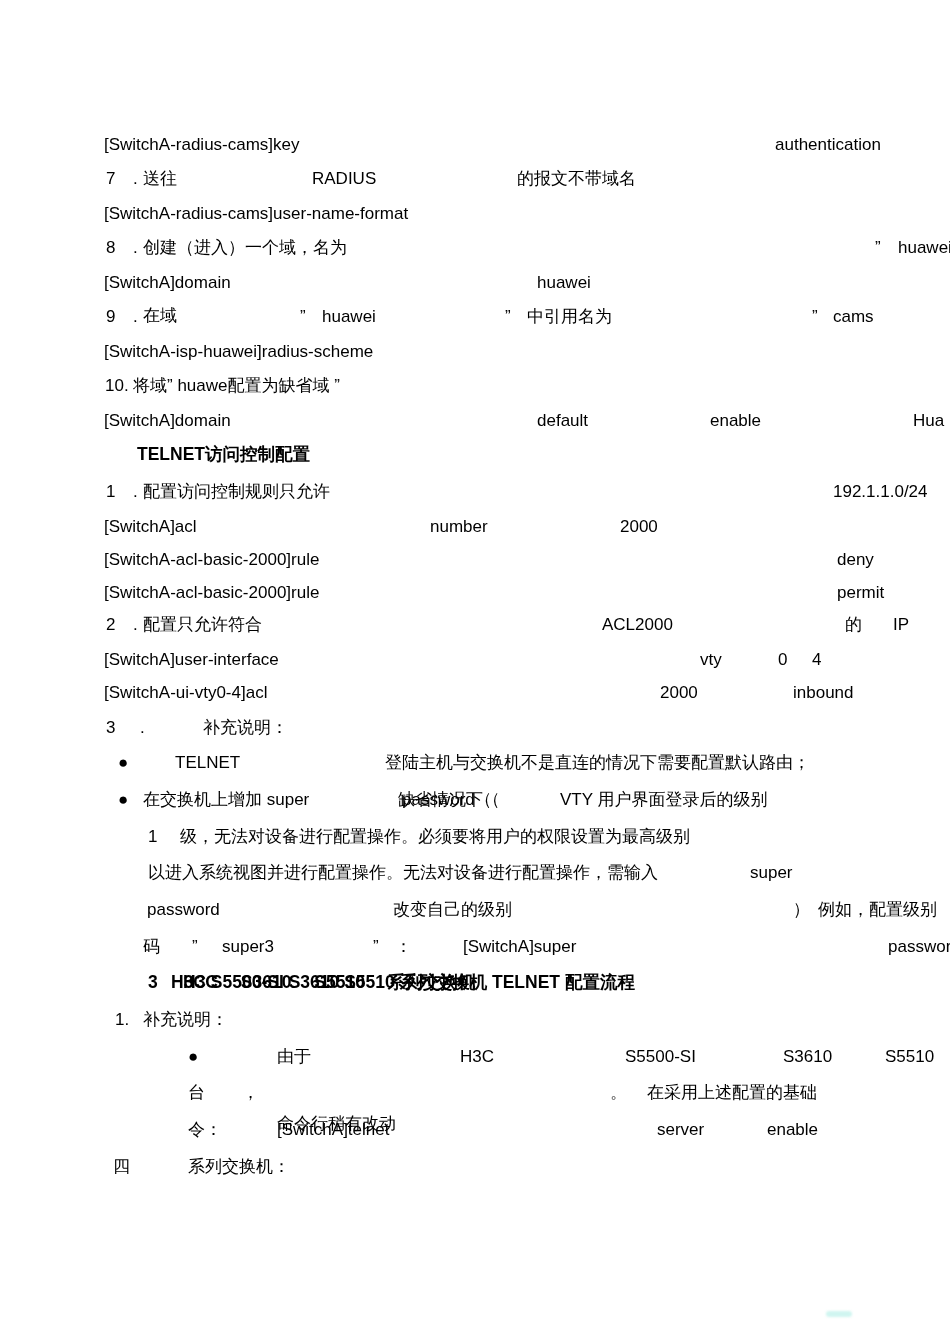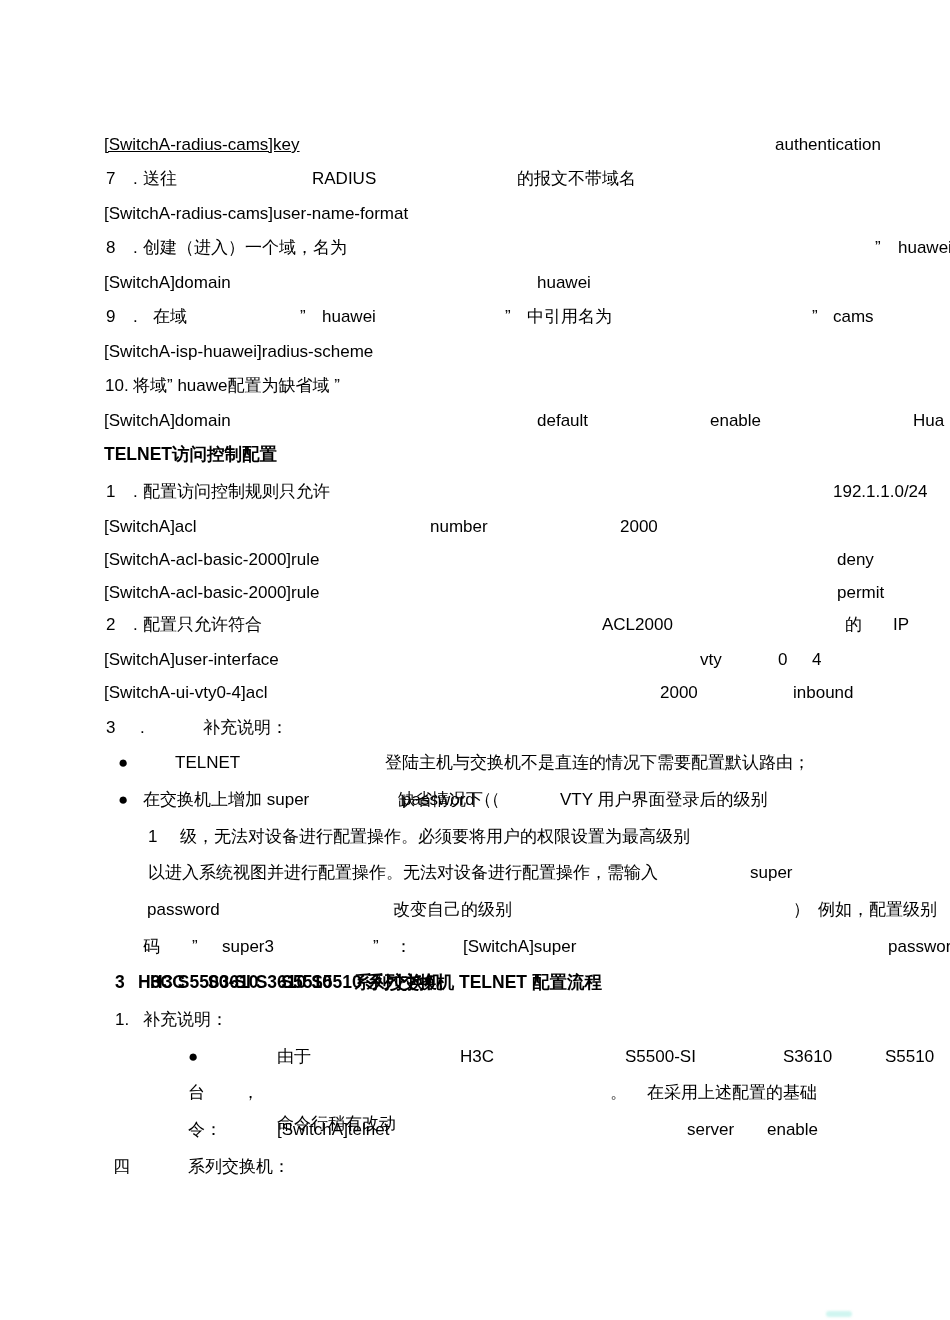--- a/index.html
+++ b/index.html
@@ -32,36 +32,37 @@
     position: absolute;
     top: 0;
     white-space: pre;
     font-size: 17px;
     line-height: 22px;
     color: #000000;
   }
   .tok.b {
     font-weight: bold;
     font-size: 17.5px;
+    margin-left: 33px;
   }
   .artifact {
     position: absolute;
     width: 26px;
     height: 6px;
     border-radius: 3px;
     filter: blur(1px);
   }
 </style>
 </head>
 <body style="background: rgb(255, 255, 255);">
 
 <div class="page">
   <div id="lines-root">
       <div class="text-line" style="top: 134px;">
-        <span class="tok" style="left: 104px; text-decoration: underline;">[SwitchA-radius-cams]key</span>
+        <span class="tok" style="left: 104px;">[SwitchA-radius-cams]key</span>
         <span class="tok" style="left: 775px;">authentication</span>
       </div>
       <div class="text-line" style="top: 168px;">
         <span class="tok" style="left: 106px;">7</span>
         <span class="tok" style="left: 133px;">.</span>
         <span class="tok" style="left: 143px;">送往</span>
         <span class="tok" style="left: 312px;">RADIUS</span>
         <span class="tok" style="left: 517px;">的报文不带域名</span>
       </div>
       <div class="text-line" style="top: 203px;">
@@ -74,21 +75,21 @@
         <span class="tok" style="left: 875px;">”</span>
         <span class="tok" style="left: 898px;">huawei</span>
       </div>
       <div class="text-line" style="top: 272px;">
         <span class="tok" style="left: 104px;">[SwitchA]domain</span>
         <span class="tok" style="left: 537px;">huawei</span>
       </div>
       <div class="text-line" style="top: 306px;">
         <span class="tok" style="left: 106px;">9</span>
         <span class="tok" style="left: 133px;">.</span>
-        <span class="tok" style="left: 153px;">在域</span>
+        <span class="tok" style="left: 143px; font-family: Liberation Mono, monospace;">在域</span>
         <span class="tok" style="left: 300px;">”</span>
         <span class="tok" style="left: 322px;">huawei</span>
         <span class="tok" style="left: 505px;">”</span>
         <span class="tok" style="left: 527px;">中引用名为</span>
         <span class="tok" style="left: 812px;">”</span>
         <span class="tok" style="left: 833px;">cams</span>
       </div>
       <div class="text-line" style="top: 341px;">
         <span class="tok" style="left: 104px;">[SwitchA-isp-huawei]radius-scheme</span>
       </div>
@@ -203,21 +204,21 @@
       <div class="text-line" style="top: 1082px;">
         <span class="tok" style="left: 188px;">台</span>
         <span class="tok" style="left: 242px;">，</span>
         <span class="tok" style="left: 277px; margin-top: 31px;">命令行稍有改动</span>
         <span class="tok" style="left: 610px;">。</span>
         <span class="tok" style="left: 647px;">在采用上述配置的基础</span>
       </div>
       <div class="text-line" style="top: 1119px;">
         <span class="tok" style="left: 188px;">令：</span>
         <span class="tok" style="left: 277px;">[SwitchA]telnet</span>
-        <span class="tok" style="left: 687px;">server</span>
+        <span class="tok" style="left: 657px;">server</span>
         <span class="tok" style="left: 767px;">enable</span>
       </div>
       <div class="text-line" style="top: 1156px;">
         <span class="tok" style="left: 113px;">四</span>
         <span class="tok" style="left: 188px;">系列交换机：</span>
       </div>
     </div>
   <div id="artifact" class="artifact" style="left: 826px; top: 1311px; background: rgba(150, 232, 222, 0.45);"></div>
 </div>
 

